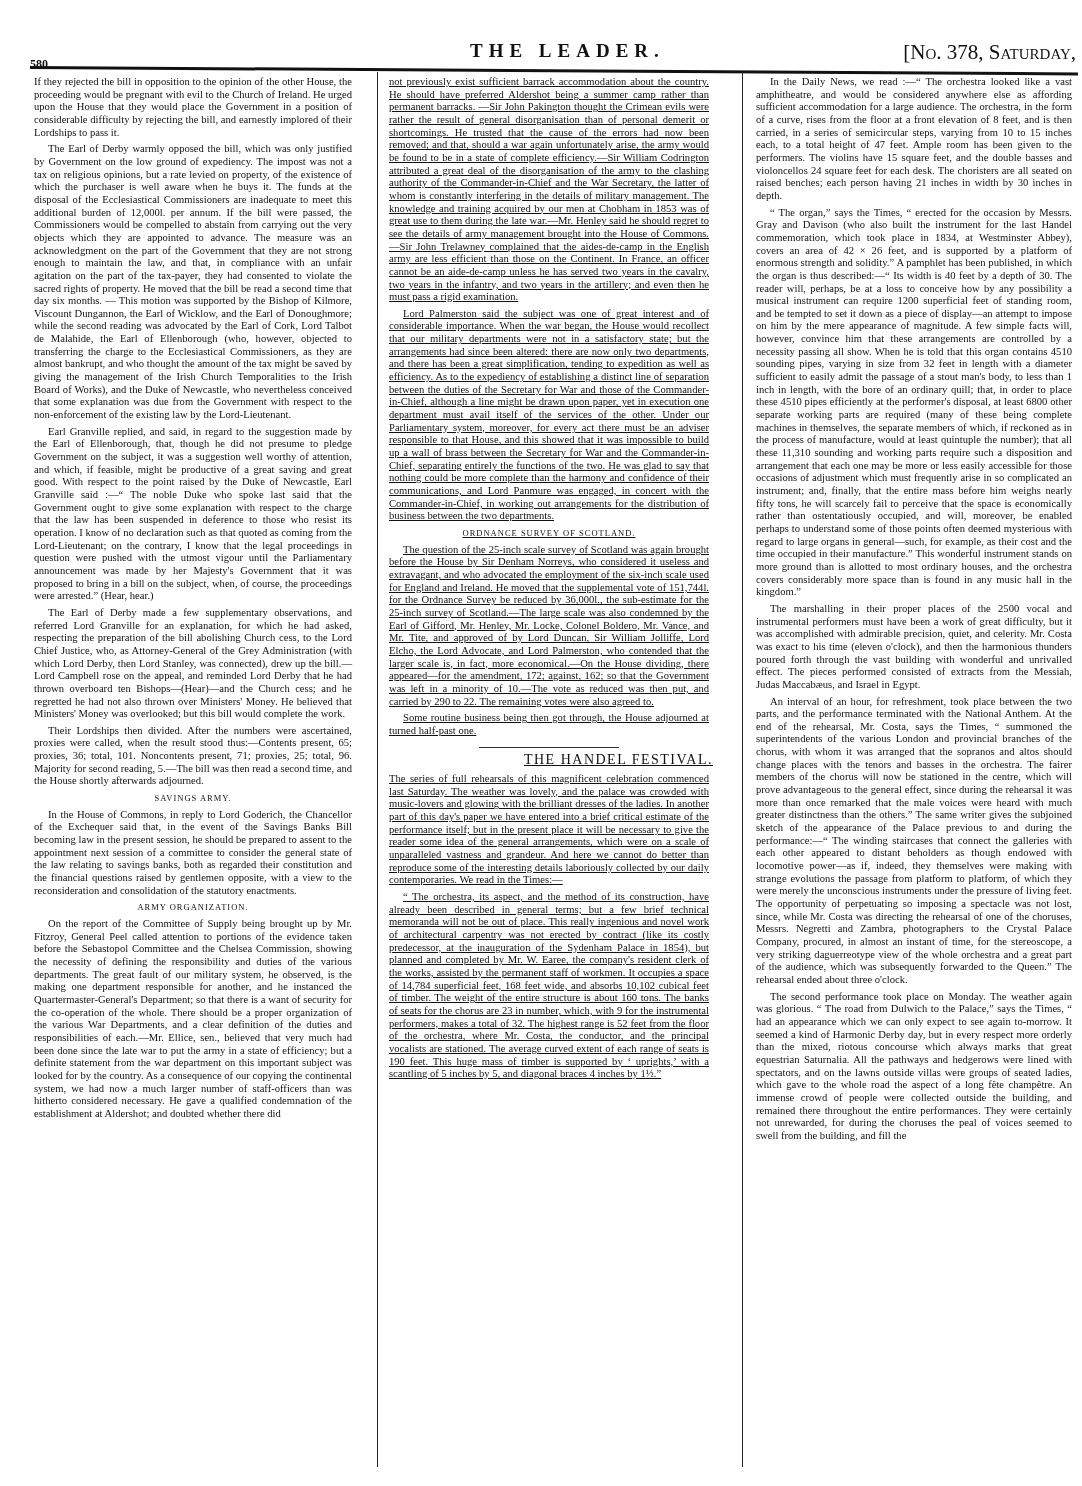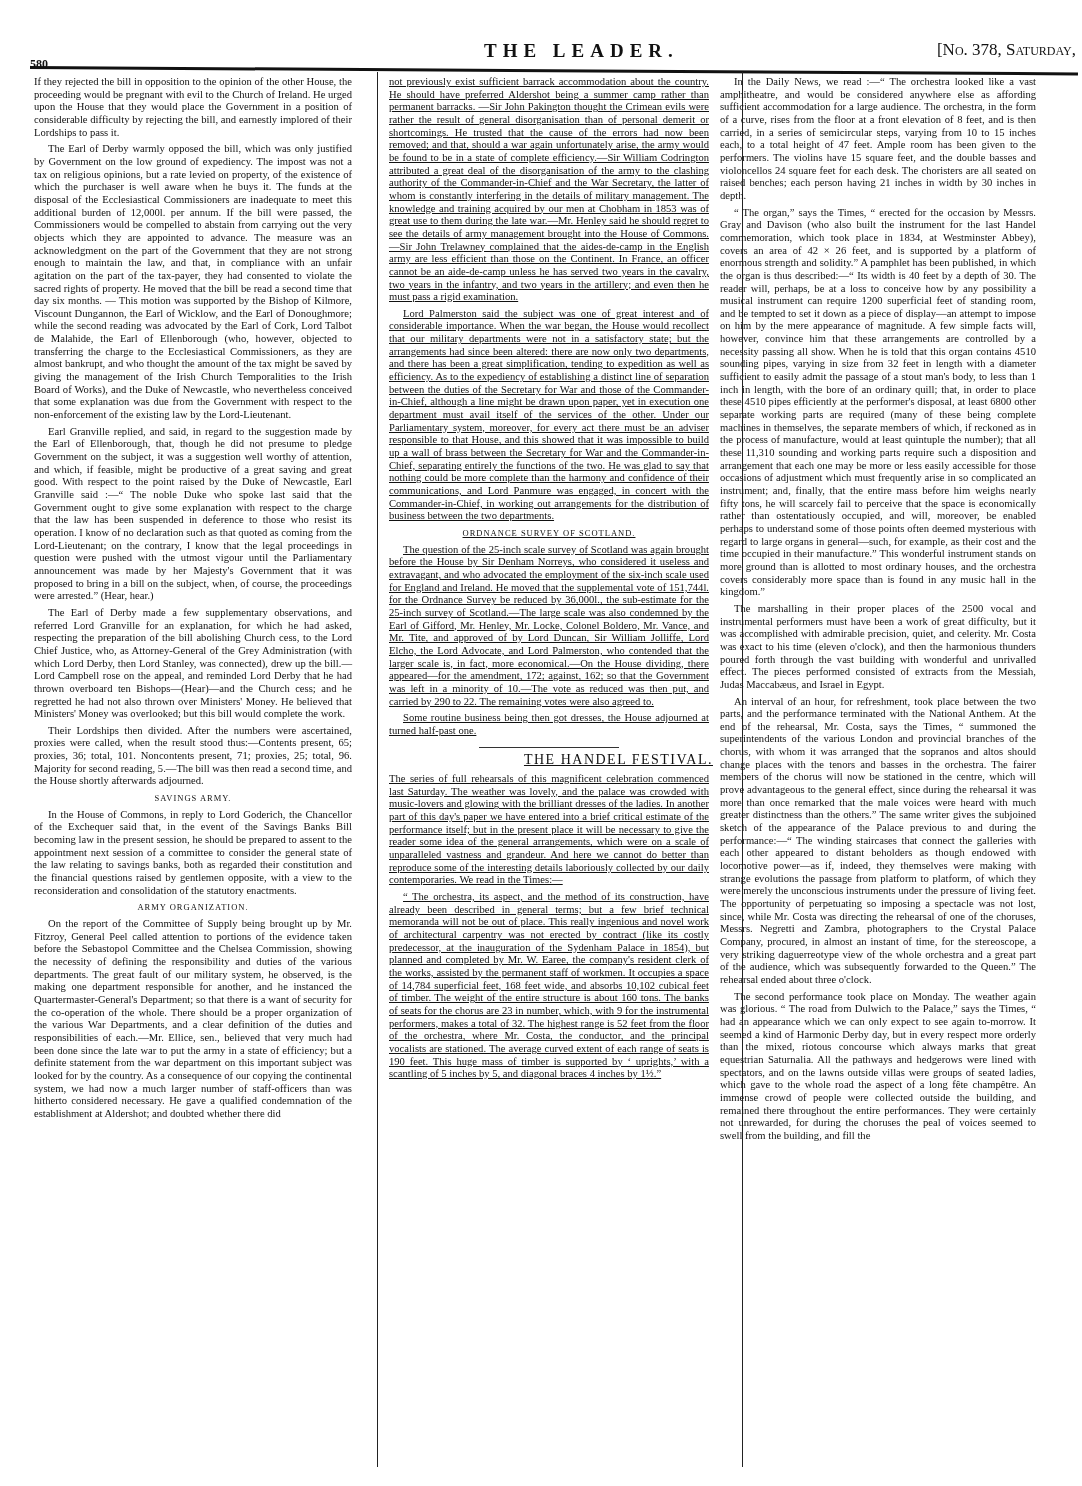--- a/index.html
+++ b/index.html
@@ -1,26 +1,26 @@
 <!DOCTYPE html>
 <html><head>
 <meta charset="utf-8">
 <style>
   html, body { margin: 0; padding: 0; background: #ffffff; }
   body { width: 1082px; height: 1486px; overflow: hidden; position: relative;
          font-family: "Liberation Serif", "DejaVu Serif", serif; color: #111; }
   .masthead { position: absolute; top: 40px; left: 30px; right: 0; height: 24px; }
   .page-no { position: absolute; left: 0; top: 17px; font-size: 12px; font-weight: bold; }
-  .paper-title { position: absolute; left: 440px; top: 0; font-size: 19px; letter-spacing: 6px; font-weight: bold; margin-left: 14px; }
-  .issue { position: absolute; right: 6px; top: 0; font-size: 17px; font-variant: small-caps; }
+  .paper-title { position: absolute; left: 440px; top: 0; font-size: 19px; letter-spacing: 6px; font-weight: bold; }
+  .issue { position: absolute; right: 6px; top: 0; font-size: 21px; font-variant: small-caps; }
   .rule-top { position: absolute; top: 66px; left: 30px; right: 4px; height: 3px; background: #111; transform: rotate(0.35deg); transform-origin: left; }
   .col { position: absolute; top: 72px; font-size: 10.6px; line-height: 12.65px; text-align: justify; hyphens: manual; }
   .col-1 { left: 30px; width: 326px; }
   .col-2 { left: 385px; width: 328px; text-decoration: underline; }
-  .col-3 { left: 716px; width: 324px; }
+  .col-3 { left: 752px; width: 324px; }
   .vrule { position: absolute; top: 72px; width: 1px; background: #222; }
   .vrule-1 { left: 377px; height: 1395px; }
   .vrule-2 { left: 742px; height: 1395px; }
   p { margin: 4px; text-indent: 14px; }
   p.noindent { text-indent: 0; }
   .sub { text-align: center; font-size: 8.5px; letter-spacing: 1px; margin: 3px 0 2px; text-indent: 0; }
   .big-head { text-align: right; font-size: 14px; letter-spacing: 1.5px; margin: 6px 0 6px; text-indent: 0; }
   .short-rule { width: 140px; height: 1px; background: #333; margin: 10px auto 0; }
 </style>
 </head>
@@ -46,21 +46,21 @@
   <p>In the House of Commons, in reply to Lord Goderich, the Chancellor of the Exchequer said that, in the event of the Savings Banks Bill becoming law in the present session, he should be prepared to assent to the appointment next session of a committee to consider the general state of the law relating to savings banks, both as regarded their constitution and the financial questions raised by gentlemen opposite, with a view to the reconsideration and consolidation of the statutory enactments.</p>
   <p class="sub">ARMY ORGANIZATION.</p>
   <p>On the report of the Committee of Supply being brought up by Mr. Fitzroy, General Peel called attention to portions of the evidence taken before the Sebastopol Committee and the Chelsea Commission, showing the necessity of defining the responsibility and duties of the various departments. The great fault of our military system, he observed, is the making one department responsible for another, and he instanced the Quartermaster-General's Department; so that there is a want of security for the co-operation of the whole. There should be a proper organization of the various War Departments, and a clear definition of the duties and responsibilities of each.—Mr. Ellice, sen., believed that very much had been done since the late war to put the army in a state of efficiency; but a definite statement from the war department on this important subject was looked for by the country. As a consequence of our copying the continental system, we had now a much larger number of staff-officers than was hitherto considered necessary. He gave a qualified condemnation of the establishment at Aldershot; and doubted whether there did</p>
 </div>
 
 <div class="col col-2">
   <p class="noindent">not previously exist sufficient barrack accommodation about the country. He should have preferred Aldershot being a summer camp rather than permanent barracks. —Sir John Pakington thought the Crimean evils were rather the result of general disorganisation than of personal demerit or shortcomings. He trusted that the cause of the errors had now been removed; and that, should a war again unfortunately arise, the army would be found to be in a state of complete efficiency.—Sir William Codrington attributed a great deal of the disorganisation of the army to the clashing authority of the Commander-in-Chief and the War Secretary, the latter of whom is constantly interfering in the details of military management. The knowledge and training acquired by our men at Chobham in 1853 was of great use to them during the late war.—Mr. Henley said he should regret to see the details of army management brought into the House of Commons. —Sir John Trelawney complained that the aides-de-camp in the English army are less efficient than those on the Continent. In France, an officer cannot be an aide-de-camp unless he has served two years in the cavalry, two years in the infantry, and two years in the artillery; and even then he must pass a rigid examination.</p>
   <p>Lord Palmerston said the subject was one of great interest and of considerable importance. When the war began, the House would recollect that our military departments were not in a satisfactory state; but the arrangements had since been altered: there are now only two departments, and there has been a great simplification, tending to expedition as well as efficiency. As to the expediency of establishing a distinct line of separation between the duties of the Secretary for War and those of the Commander-in-Chief, although a line might be drawn upon paper, yet in execution one department must avail itself of the services of the other. Under our Parliamentary system, moreover, for every act there must be an adviser responsible to that House, and this showed that it was impossible to build up a wall of brass between the Secretary for War and the Commander-in-Chief, separating entirely the functions of the two. He was glad to say that nothing could be more complete than the harmony and confidence of their communications, and Lord Panmure was engaged, in concert with the Commander-in-Chief, in working out arrangements for the distribution of business between the two departments.</p>
   <p class="sub">ORDNANCE SURVEY OF SCOTLAND.</p>
   <p>The question of the 25-inch scale survey of Scotland was again brought before the House by Sir Denham Norreys, who considered it useless and extravagant, and who advocated the employment of the six-inch scale used for England and Ireland. He moved that the supplemental vote of 151,744l. for the Ordnance Survey be reduced by 36,000l., the sub-estimate for the 25-inch survey of Scotland.—The large scale was also condemned by the Earl of Gifford, Mr. Henley, Mr. Locke, Colonel Boldero, Mr. Vance, and Mr. Tite, and approved of by Lord Duncan, Sir William Jolliffe, Lord Elcho, the Lord Advocate, and Lord Palmerston, who contended that the larger scale is, in fact, more economical.—On the House dividing, there appeared—for the amendment, 172; against, 162; so that the Government was left in a minority of 10.—The vote as reduced was then put, and carried by 290 to 22. The remaining votes were also agreed to.</p>
-  <p>Some routine business being then got dresses, the House adjourned at turned half-past one.</p>
+  <p>Some routine business being then got through, the House adjourned at turned half-past one.</p>
   <div class="short-rule"></div>
   <p class="big-head">THE HANDEL FESTIVAL.</p>
   <p class="noindent">The series of full rehearsals of this magnificent celebration commenced last Saturday. The weather was lovely, and the palace was crowded with music-lovers and glowing with the brilliant dresses of the ladies. In another part of this day's paper we have entered into a brief critical estimate of the performance itself; but in the present place it will be necessary to give the reader some idea of the general arrangements, which were on a scale of unparalleled vastness and grandeur. And here we cannot do better than reproduce some of the interesting details laboriously collected by our daily contemporaries. We read in the Times:—</p>
   <p>“ The orchestra, its aspect, and the method of its construction, have already been described in general terms; but a few brief technical memoranda will not be out of place. This really ingenious and novel work of architectural carpentry was not erected by contract (like its costly predecessor, at the inauguration of the Sydenham Palace in 1854), but planned and completed by Mr. W. Earee, the company's resident clerk of the works, assisted by the permanent staff of workmen. It occupies a space of 14,784 superficial feet, 168 feet wide, and absorbs 10,102 cubical feet of timber. The weight of the entire structure is about 160 tons. The banks of seats for the chorus are 23 in number, which, with 9 for the instrumental performers, makes a total of 32. The highest range is 52 feet from the floor of the orchestra, where Mr. Costa, the conductor, and the principal vocalists are stationed. The average curved extent of each range of seats is 190 feet. This huge mass of timber is supported by ‘ uprights,’ with a scantling of 5 inches by 5, and diagonal braces 4 inches by 1½.”</p>
 </div>
 
 <div class="col col-3">
   <p>In the Daily News, we read :—“ The orchestra looked like a vast amphitheatre, and would be considered anywhere else as affording sufficient accommodation for a large audience. The orchestra, in the form of a curve, rises from the floor at a front elevation of 8 feet, and is then carried, in a series of semicircular steps, varying from 10 to 15 inches each, to a total height of 47 feet. Ample room has been given to the performers. The violins have 15 square feet, and the double basses and violoncellos 24 square feet for each desk. The choristers are all seated on raised benches; each person having 21 inches in width by 30 inches in depth.</p>
   <p>“ The organ,” says the Times, “ erected for the occasion by Messrs. Gray and Davison (who also built the instrument for the last Handel commemoration, which took place in 1834, at Westminster Abbey), covers an area of 42 × 26 feet, and is supported by a platform of enormous strength and solidity.” A pamphlet has been published, in which the organ is thus described:—“ Its width is 40 feet by a depth of 30. The reader will, perhaps, be at a loss to conceive how by any possibility a musical instrument can require 1200 superficial feet of standing room, and be tempted to set it down as a piece of display—an attempt to impose on him by the mere appearance of magnitude. A few simple facts will, however, convince him that these arrangements are controlled by a necessity passing all show. When he is told that this organ contains 4510 sounding pipes, varying in size from 32 feet in length with a diameter sufficient to easily admit the passage of a stout man's body, to less than 1 inch in length, with the bore of an ordinary quill; that, in order to place these 4510 pipes efficiently at the performer's disposal, at least 6800 other separate working parts are required (many of these being complete machines in themselves, the separate members of which, if reckoned as in the process of manufacture, would at least quintuple the number); that all these 11,310 sounding and working parts require such a disposition and arrangement that each one may be more or less easily accessible for those occasions of adjustment which must frequently arise in so complicated an instrument; and, finally, that the entire mass before him weighs nearly fifty tons, he will scarcely fail to perceive that the space is economically rather than ostentatiously occupied, and will, moreover, be enabled perhaps to understand some of those points often deemed mysterious with regard to large organs in general—such, for example, as their cost and the time occupied in their manufacture.” This wonderful instrument stands on more ground than is allotted to most ordinary houses, and the orchestra covers considerably more space than is found in any music hall in the kingdom.”</p>
   <p>The marshalling in their proper places of the 2500 vocal and instrumental performers must have been a work of great difficulty, but it was accomplished with admirable precision, quiet, and celerity. Mr. Costa was exact to his time (eleven o'clock), and then the harmonious thunders poured forth through the vast building with wonderful and unrivalled effect. The pieces performed consisted of extracts from the Messiah, Judas Maccabæus, and Israel in Egypt.</p>

